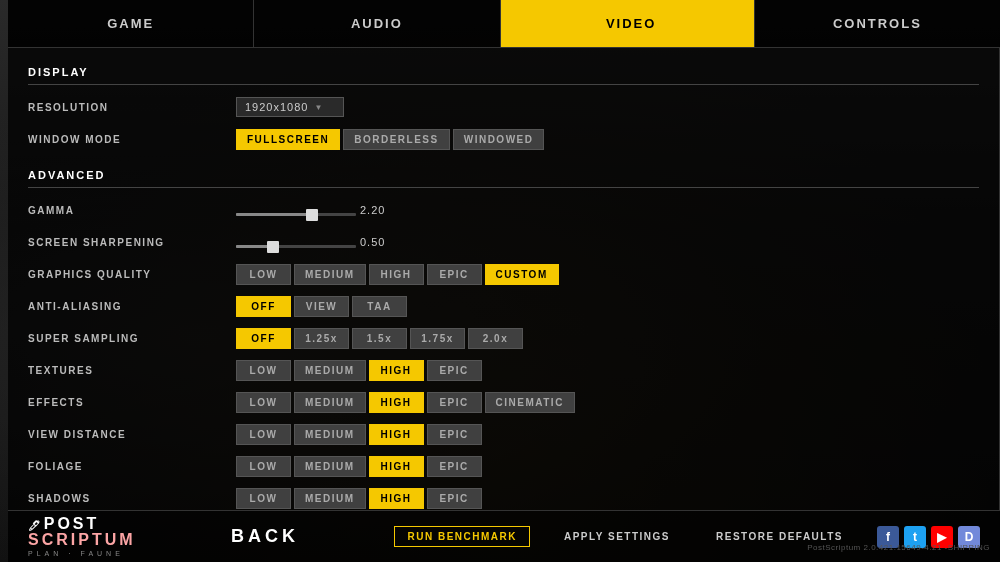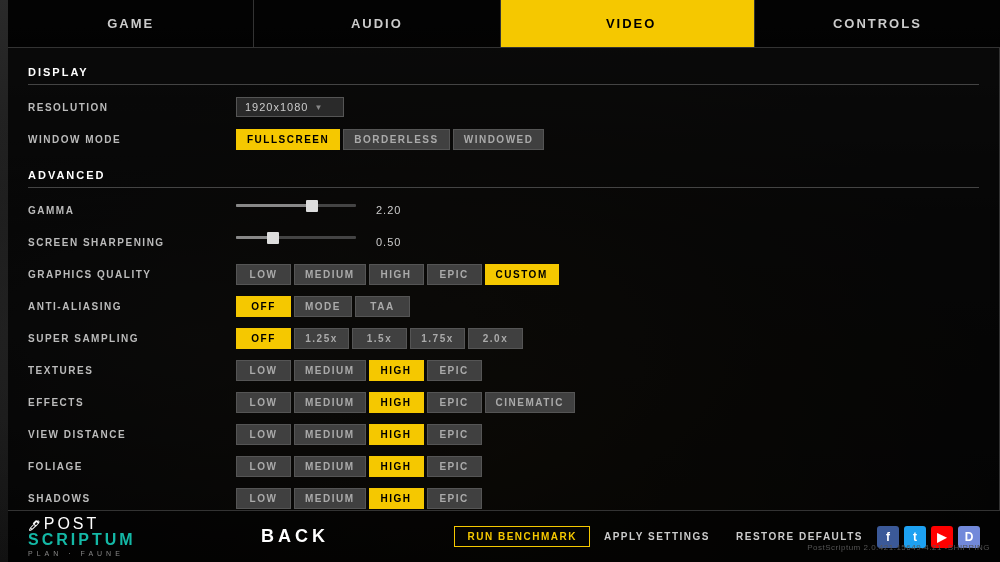--- a/index.html
+++ b/index.html
@@ -104,22 +104,22 @@
     }
     .setting-control {
       display: flex;
       align-items: center;
       gap: 4px;
     }
 
     
     .slider-container {
       display: flex;
-      align-items: flex-start;
-      gap: 20px;
+      align-items: flex-end;
+      gap: 4px;
     }
     .slider-track {
       width: 120px;
       height: 3px;
       background: #444;
       position: relative;
       border-radius: 1px;
     }
     .slider-fill {
       height: 100%;
@@ -203,21 +203,21 @@
     .back-label {
       color: #fff;
       font-size: 18px;
       font-weight: bold;
       letter-spacing: 4px;
       cursor: pointer;
     }
     .bottom-actions {
       display: flex;
       align-items: center;
-      gap: 2px;
+      gap: 22px;
     }
     .action-btn {
       padding: 4px 12px;
       font-size: 10px;
       font-weight: bold;
       letter-spacing: 1.5px;
       cursor: pointer;
       background: transparent;
       color: #ccc;
       border: none;
@@ -330,21 +330,21 @@
           <div class="btn">HIGH</div>
           <div class="btn">EPIC</div>
           <div class="btn active">CUSTOM</div>
         </div>
       </div>
 
       <div class="setting-row">
         <div class="setting-label">ANTI-ALIASING</div>
         <div class="setting-control btn-group">
           <div class="btn active">OFF</div>
-          <div class="btn">MODE</div>
+          <div class="btn">VIEW</div>
           <div class="btn">TAA</div>
         </div>
       </div>
 
       <div class="setting-row">
         <div class="setting-label">SUPER SAMPLING</div>
         <div class="setting-control btn-group">
           <div class="btn active">OFF</div>
           <div class="btn">1.25x</div>
           <div class="btn">1.5x</div>
@@ -406,23 +406,23 @@
 
     </div>
   </div>
 
   <div class="bottom-bar">
 
     <div class="logo-area">
       <div style="display:flex;flex-direction:column;line-height:1.1;">
         <div style="display:flex;gap:2px;align-items:baseline;">
           <span style="color:#fff;font-size:10px;font-weight:900;letter-spacing:1px;">🖊</span>
-          <span style="color:#fff;font-size:16px;font-weight:400;letter-spacing:3px;line-height:1;">POST</span>
-        </div>
-        <span style="color:#14b8a6;font-size:16px;font-weight:900;letter-spacing:3px;line-height:1;">SCRIPTUM</span>
+          <span style="color:#fff;font-size:16px;font-weight:700;letter-spacing:3px;line-height:1;">POST</span>
+        </div>
+        <span style="color:#fca5a5;font-size:16px;font-weight:900;letter-spacing:3px;line-height:1;">SCRIPTUM</span>
         <span style="color:#888;font-size:7px;letter-spacing:4px;margin-top:2px;">PLAN · FAUNE</span>
       </div>
     </div>
 
     <div class="back-label">BACK</div>
 
     <div class="bottom-actions">
       <button class="action-btn benchmark">RUN BENCHMARK</button>
       <button class="action-btn">APPLY SETTINGS</button>
       <button class="action-btn">RESTORE DEFAULTS</button>

